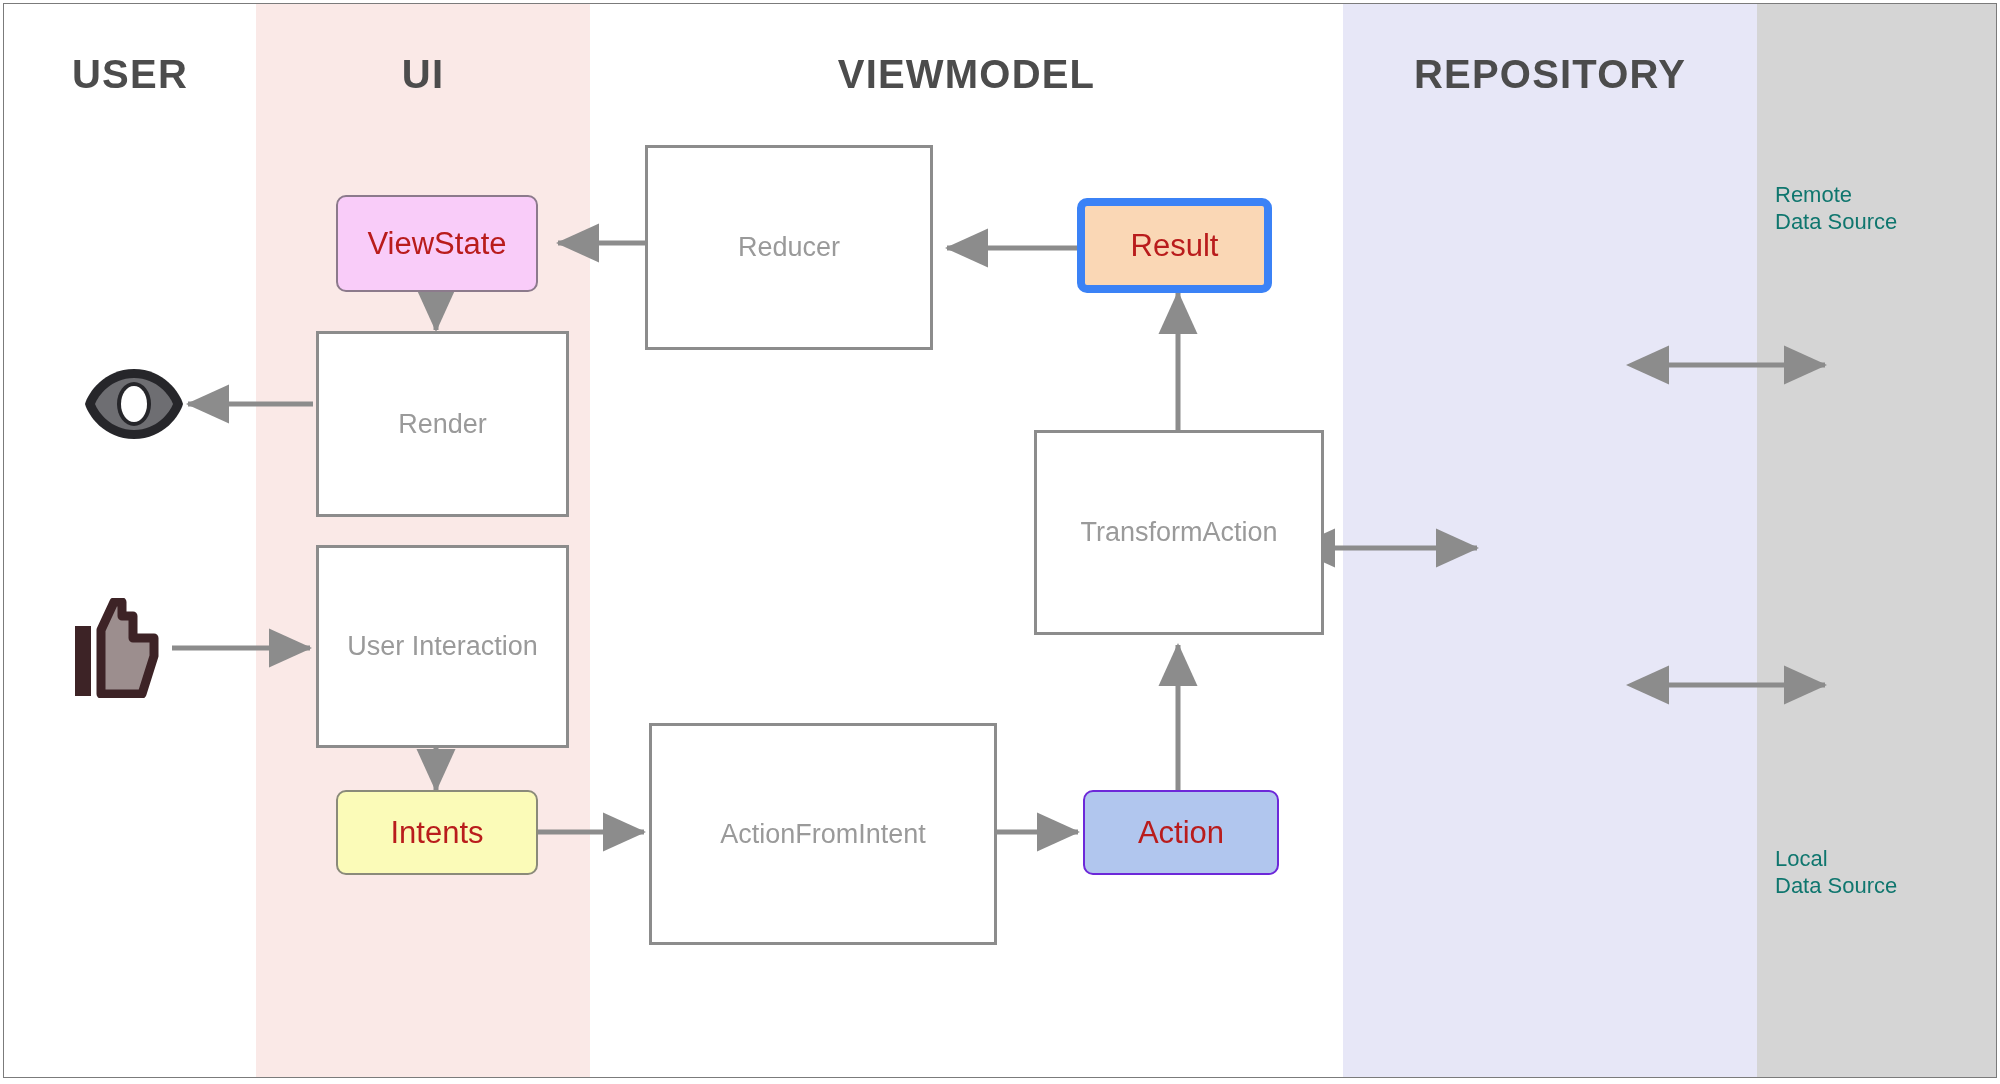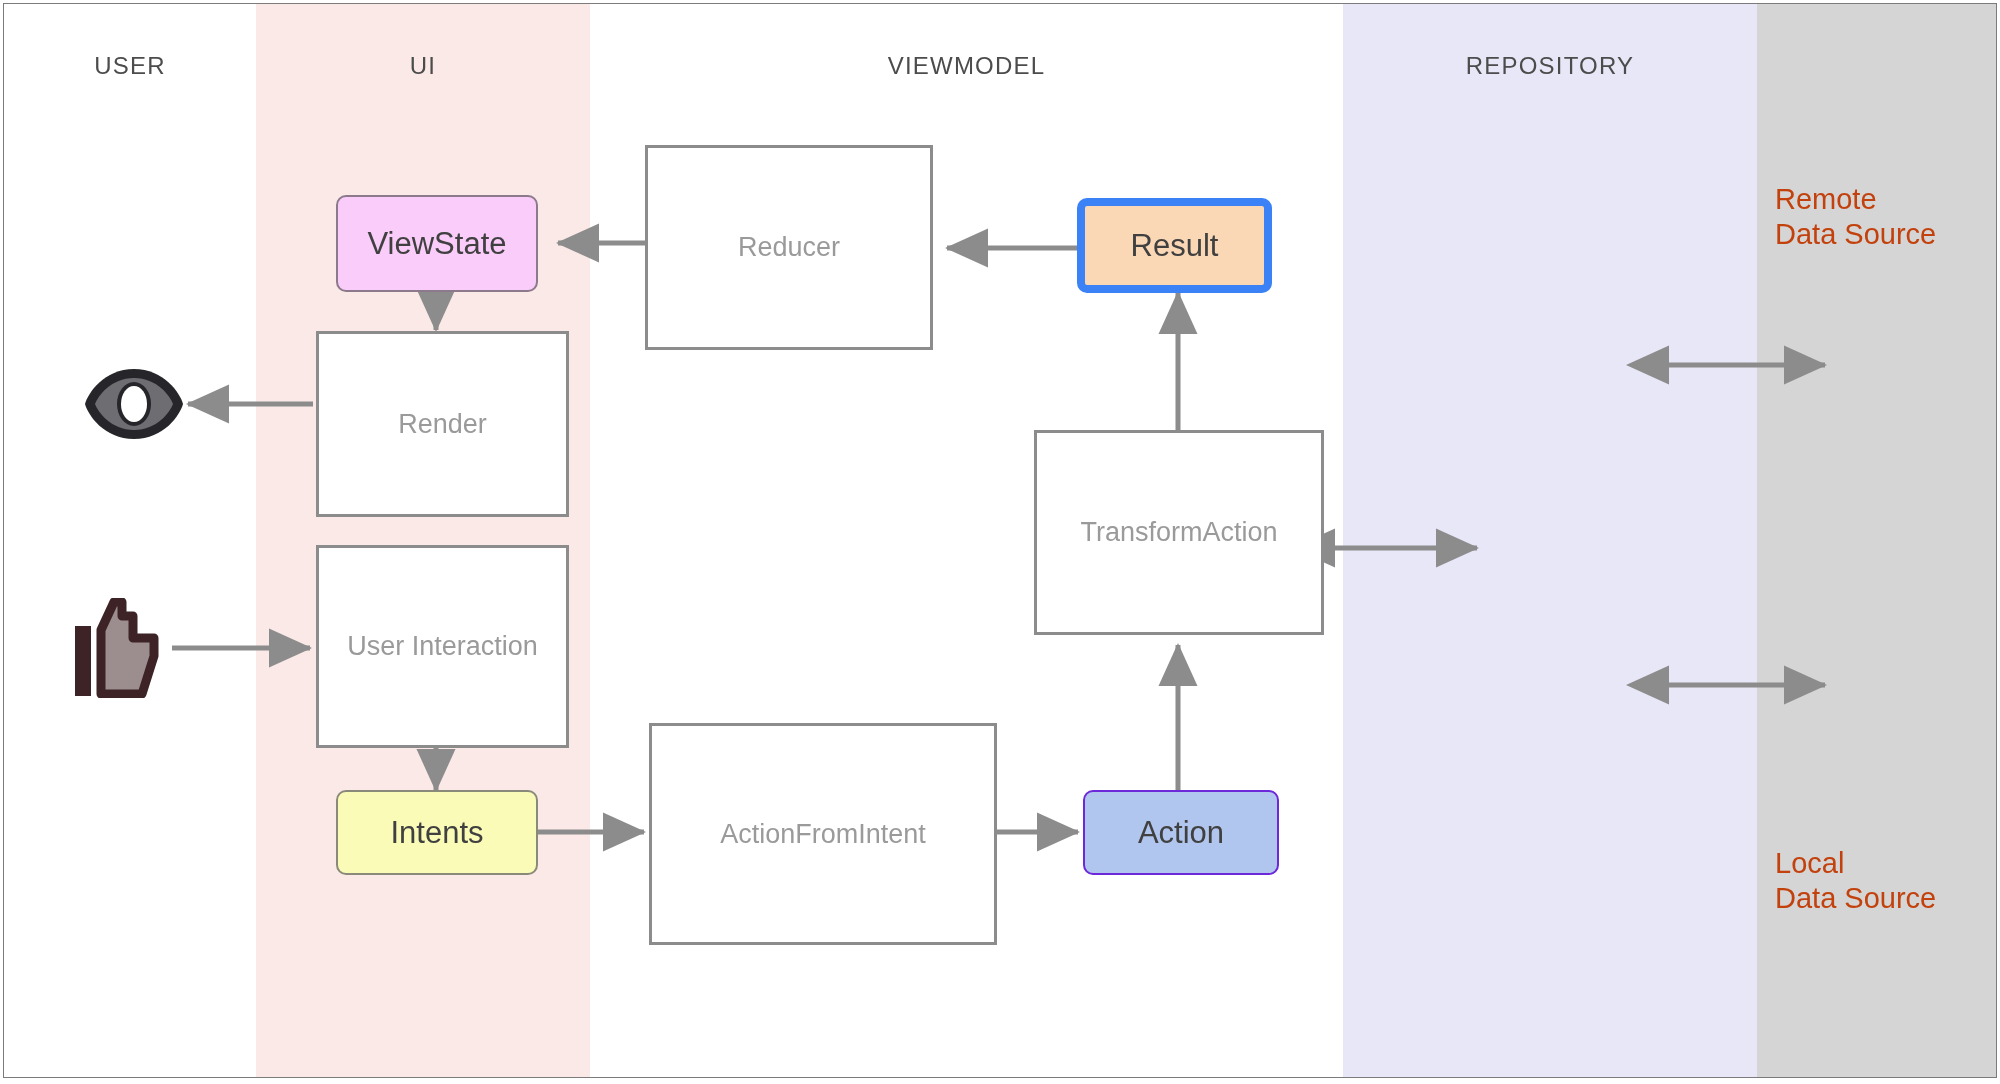--- a/index.html
+++ b/index.html
@@ -39,24 +39,24 @@
   .lane-ui        { left: 256px;  width: 334px;  background: #fae9e7; }
   .lane-viewmodel { left: 590px;  width: 753px;  background: #ffffff; }
   .lane-repo      { left: 1343px; width: 414px;  background: #e7e7f7; }
   .lane-data      { left: 1757px; width: 240px;  background: #d5d5d5; }
 
   .lane-title {
     position: absolute;
     top: 48px;
     width: 100%;
     text-align: center;
-    font-size: 24px;
+    font-size: 40px;
     letter-spacing: 1.2px;
     color: #4c4c4c;
-    font-weight: 400;
+    font-weight: 700;
     white-space: nowrap;
   }
 
   
   .proc {
     position: absolute;
     background: #ffffff;
     border: 3px solid #8c8c8c;
     box-sizing: border-box;
     display: flex;
@@ -69,33 +69,33 @@
 
   
   .node {
     position: absolute;
     border-radius: 10px;
     box-sizing: border-box;
     display: flex;
     align-items: center;
     justify-content: center;
     font-size: 31px;
-    color: #404040;
+    color: #b91c1c;
     font-weight: 400;
   }
   .node-viewstate { background: #f9ccf9; border: 2px solid #8c7a8c; }
   .node-intents   { background: #fbfbb8; border: 2px solid #8a8a7a; }
   .node-result    { background: #fad7b5; border: 8px solid #3b82f6; }
   .node-action    { background: #b1c6ee; border: 2px solid #6d28d9; }
 
   
   .ds-label {
     position: absolute;
-    font-size: 29px;
-    color: #c2410c;
+    font-size: 22px;
+    color: #0f766e;
     line-height: 1.22;
     white-space: pre-line;
   }
 
   
   #arrows {
     position: absolute;
     left: 0;
     top: 0;
     width: 2000px;

